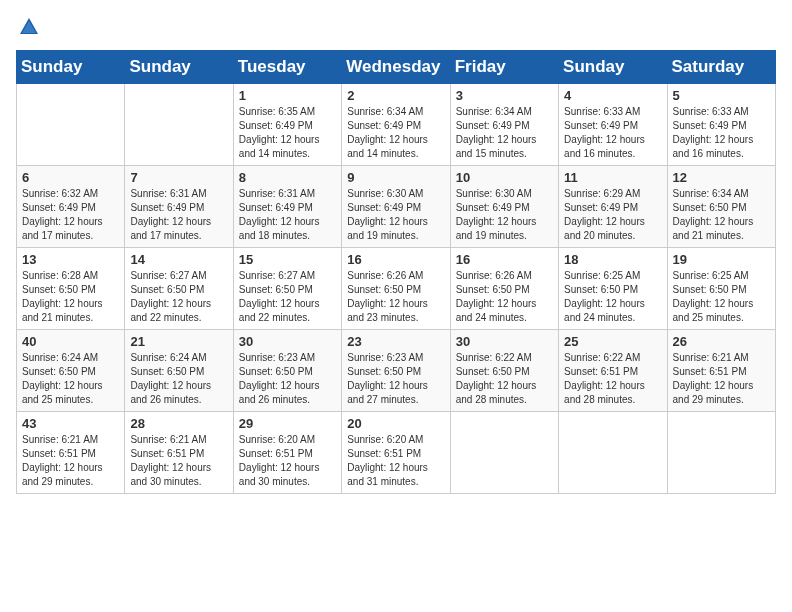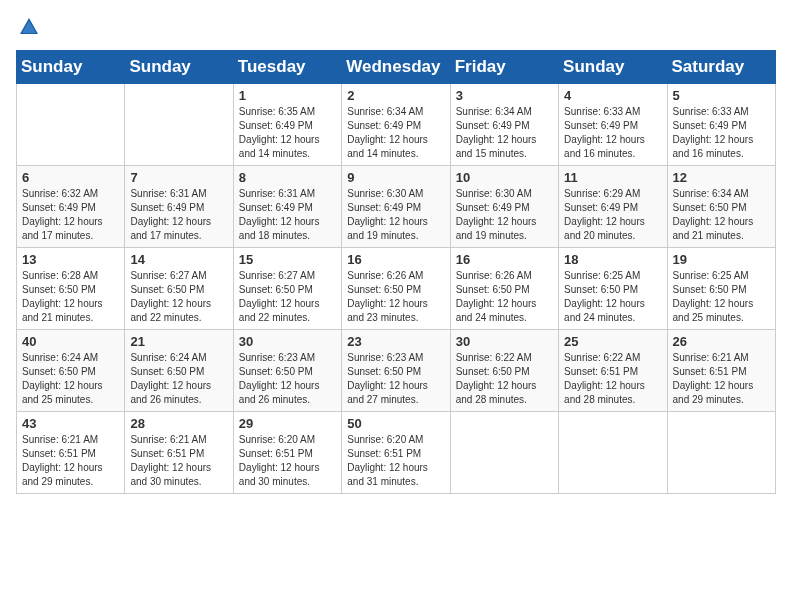--- a/index.html
+++ b/index.html
@@ -298,21 +298,21 @@
 Sunset: 6:51 PM
 Daylight: 12 hours and 30 minutes.</div>
         </td>
         <td>
           <span class="day-number">29</span>
           <div class="day-info">Sunrise: 6:20 AM
 Sunset: 6:51 PM
 Daylight: 12 hours and 30 minutes.</div>
         </td>
         <td>
-          <span class="day-number">50</span>
+          <span class="day-number">20</span>
           <div class="day-info">Sunrise: 6:20 AM
 Sunset: 6:51 PM
 Daylight: 12 hours and 31 minutes.</div>
         </td>
         <td class="empty-cell"></td>
         <td class="empty-cell"></td>
         <td class="empty-cell"></td>
       </tr>
     </tbody>
 </table>

